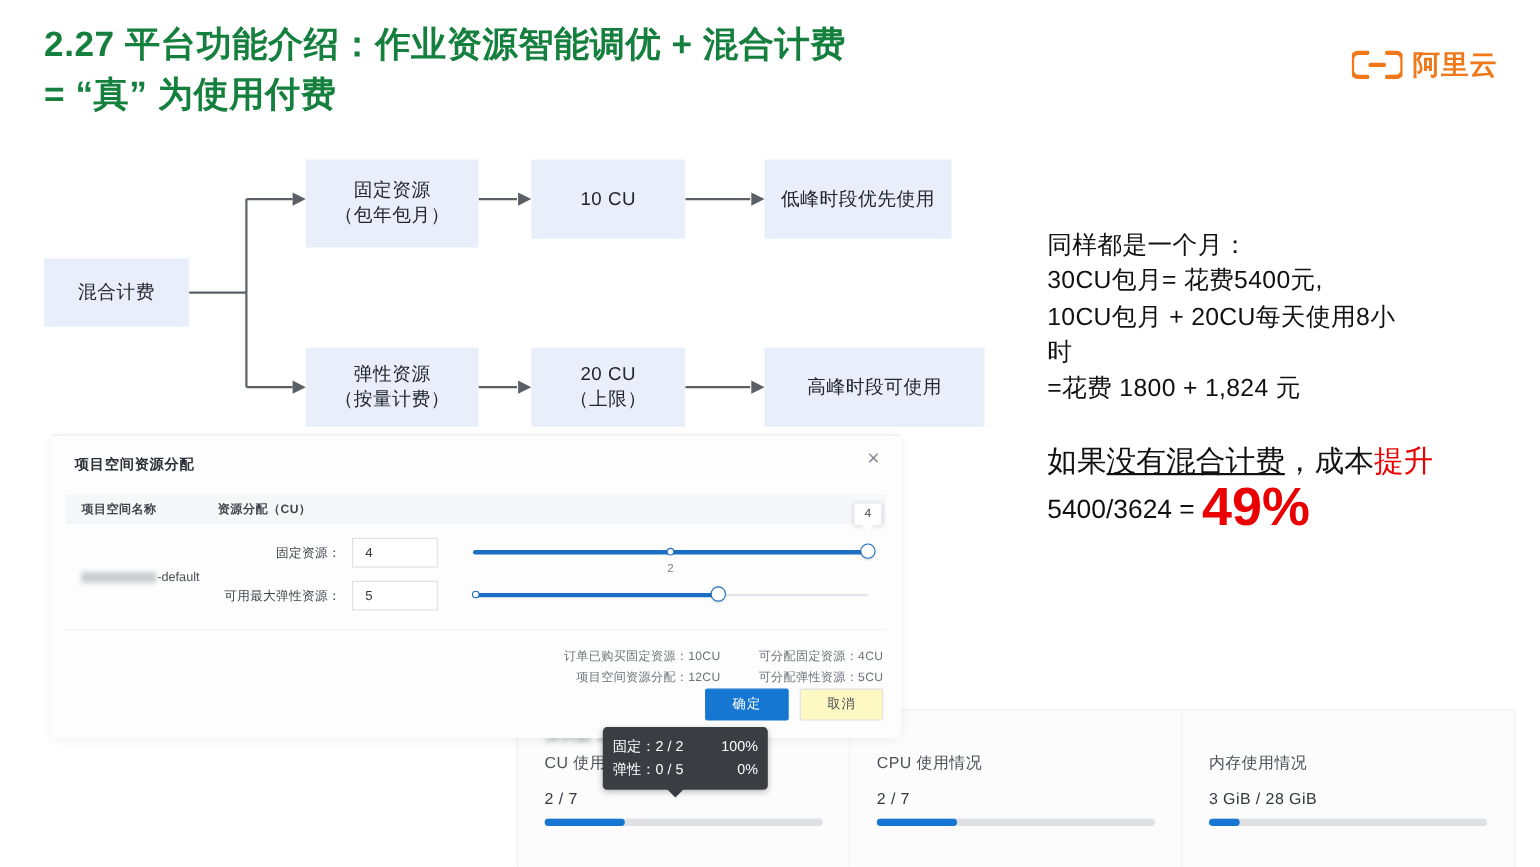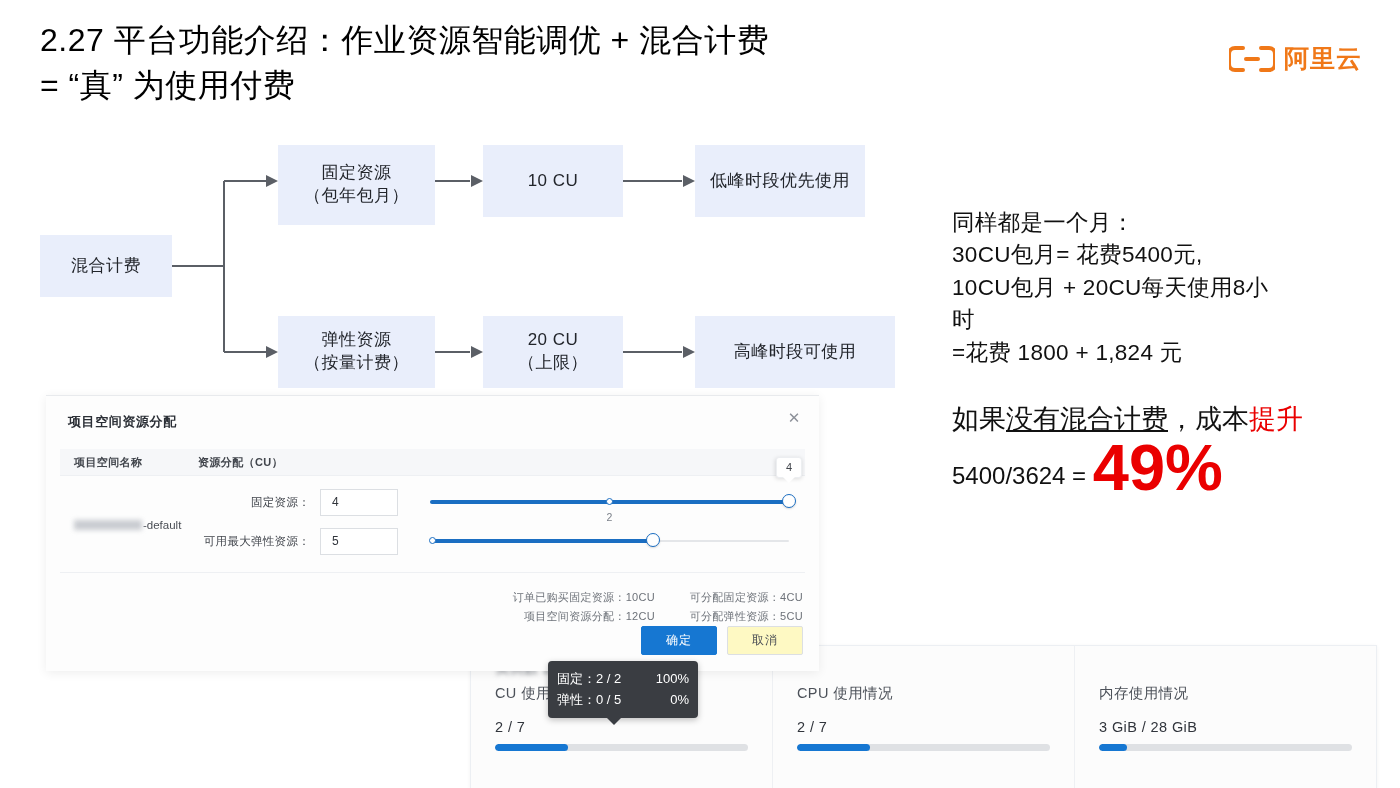--- a/index.html
+++ b/index.html
@@ -7,21 +7,21 @@
     width:1400px;height:788px;
     background:#ffffff;
     font-family:"Liberation Sans","DejaVu Sans",sans-serif;
     overflow:hidden;position:relative;
   }
   .slide{position:absolute;inset:0;}
 
   
   .title{
     position:absolute;left:40px;top:18px;width:980px;
-    color:#000000;font-weight:normal;font-size:32px;line-height:1.42;
+    color:#15803d;font-weight:bold;font-size:32px;line-height:1.42;
     letter-spacing:.5px;
   }
   .title .l2{display:block;}
 
   .brand{position:absolute;right:38px;top:42px;display:flex;align-items:center;gap:9px;}
   .brand svg{display:block;}
   .brand .brand-text{color:#f07818;font-size:25px;font-weight:bold;letter-spacing:1px;}
 
   
   .flow{position:absolute;left:0;top:130px;width:900px;height:270px;}
@@ -42,21 +42,21 @@
 
   
   .rt{position:absolute;left:952px;top:207px;width:420px;
       font-size:22.5px;line-height:1.44;color:#111;letter-spacing:.3px;}
   .rt .line{display:block;white-space:pre-wrap;}
 
   .rt2{position:absolute;left:952px;top:400px;width:430px;
       font-size:27px;line-height:1.45;color:#111;font-weight:500;}
   .rt2 .u{text-decoration:underline;text-underline-offset:2px;}
   .rt2 .red{color:#ea0000;}
-  .rt2 .big{color:#ea0000;font-size:65px;font-weight:bold;line-height:.9;vertical-align:-6px;}
+  .rt2 .big{color:#ea0000;font-size:49px;font-weight:bold;line-height:.9;vertical-align:-6px;}
   .rt2 .small{font-size:24px;}
 
   
   .usage-panel{
     position:absolute;left:470px;top:645px;width:905px;height:143px;
     background:#fcfcfc;border:1px solid #eceff3;border-bottom:none;
     box-shadow:0 1px 4px rgba(0,0,0,.05);
     display:flex;
   }
   .usage-card{flex:1;padding:38px 24px 0 24px;position:relative;}

